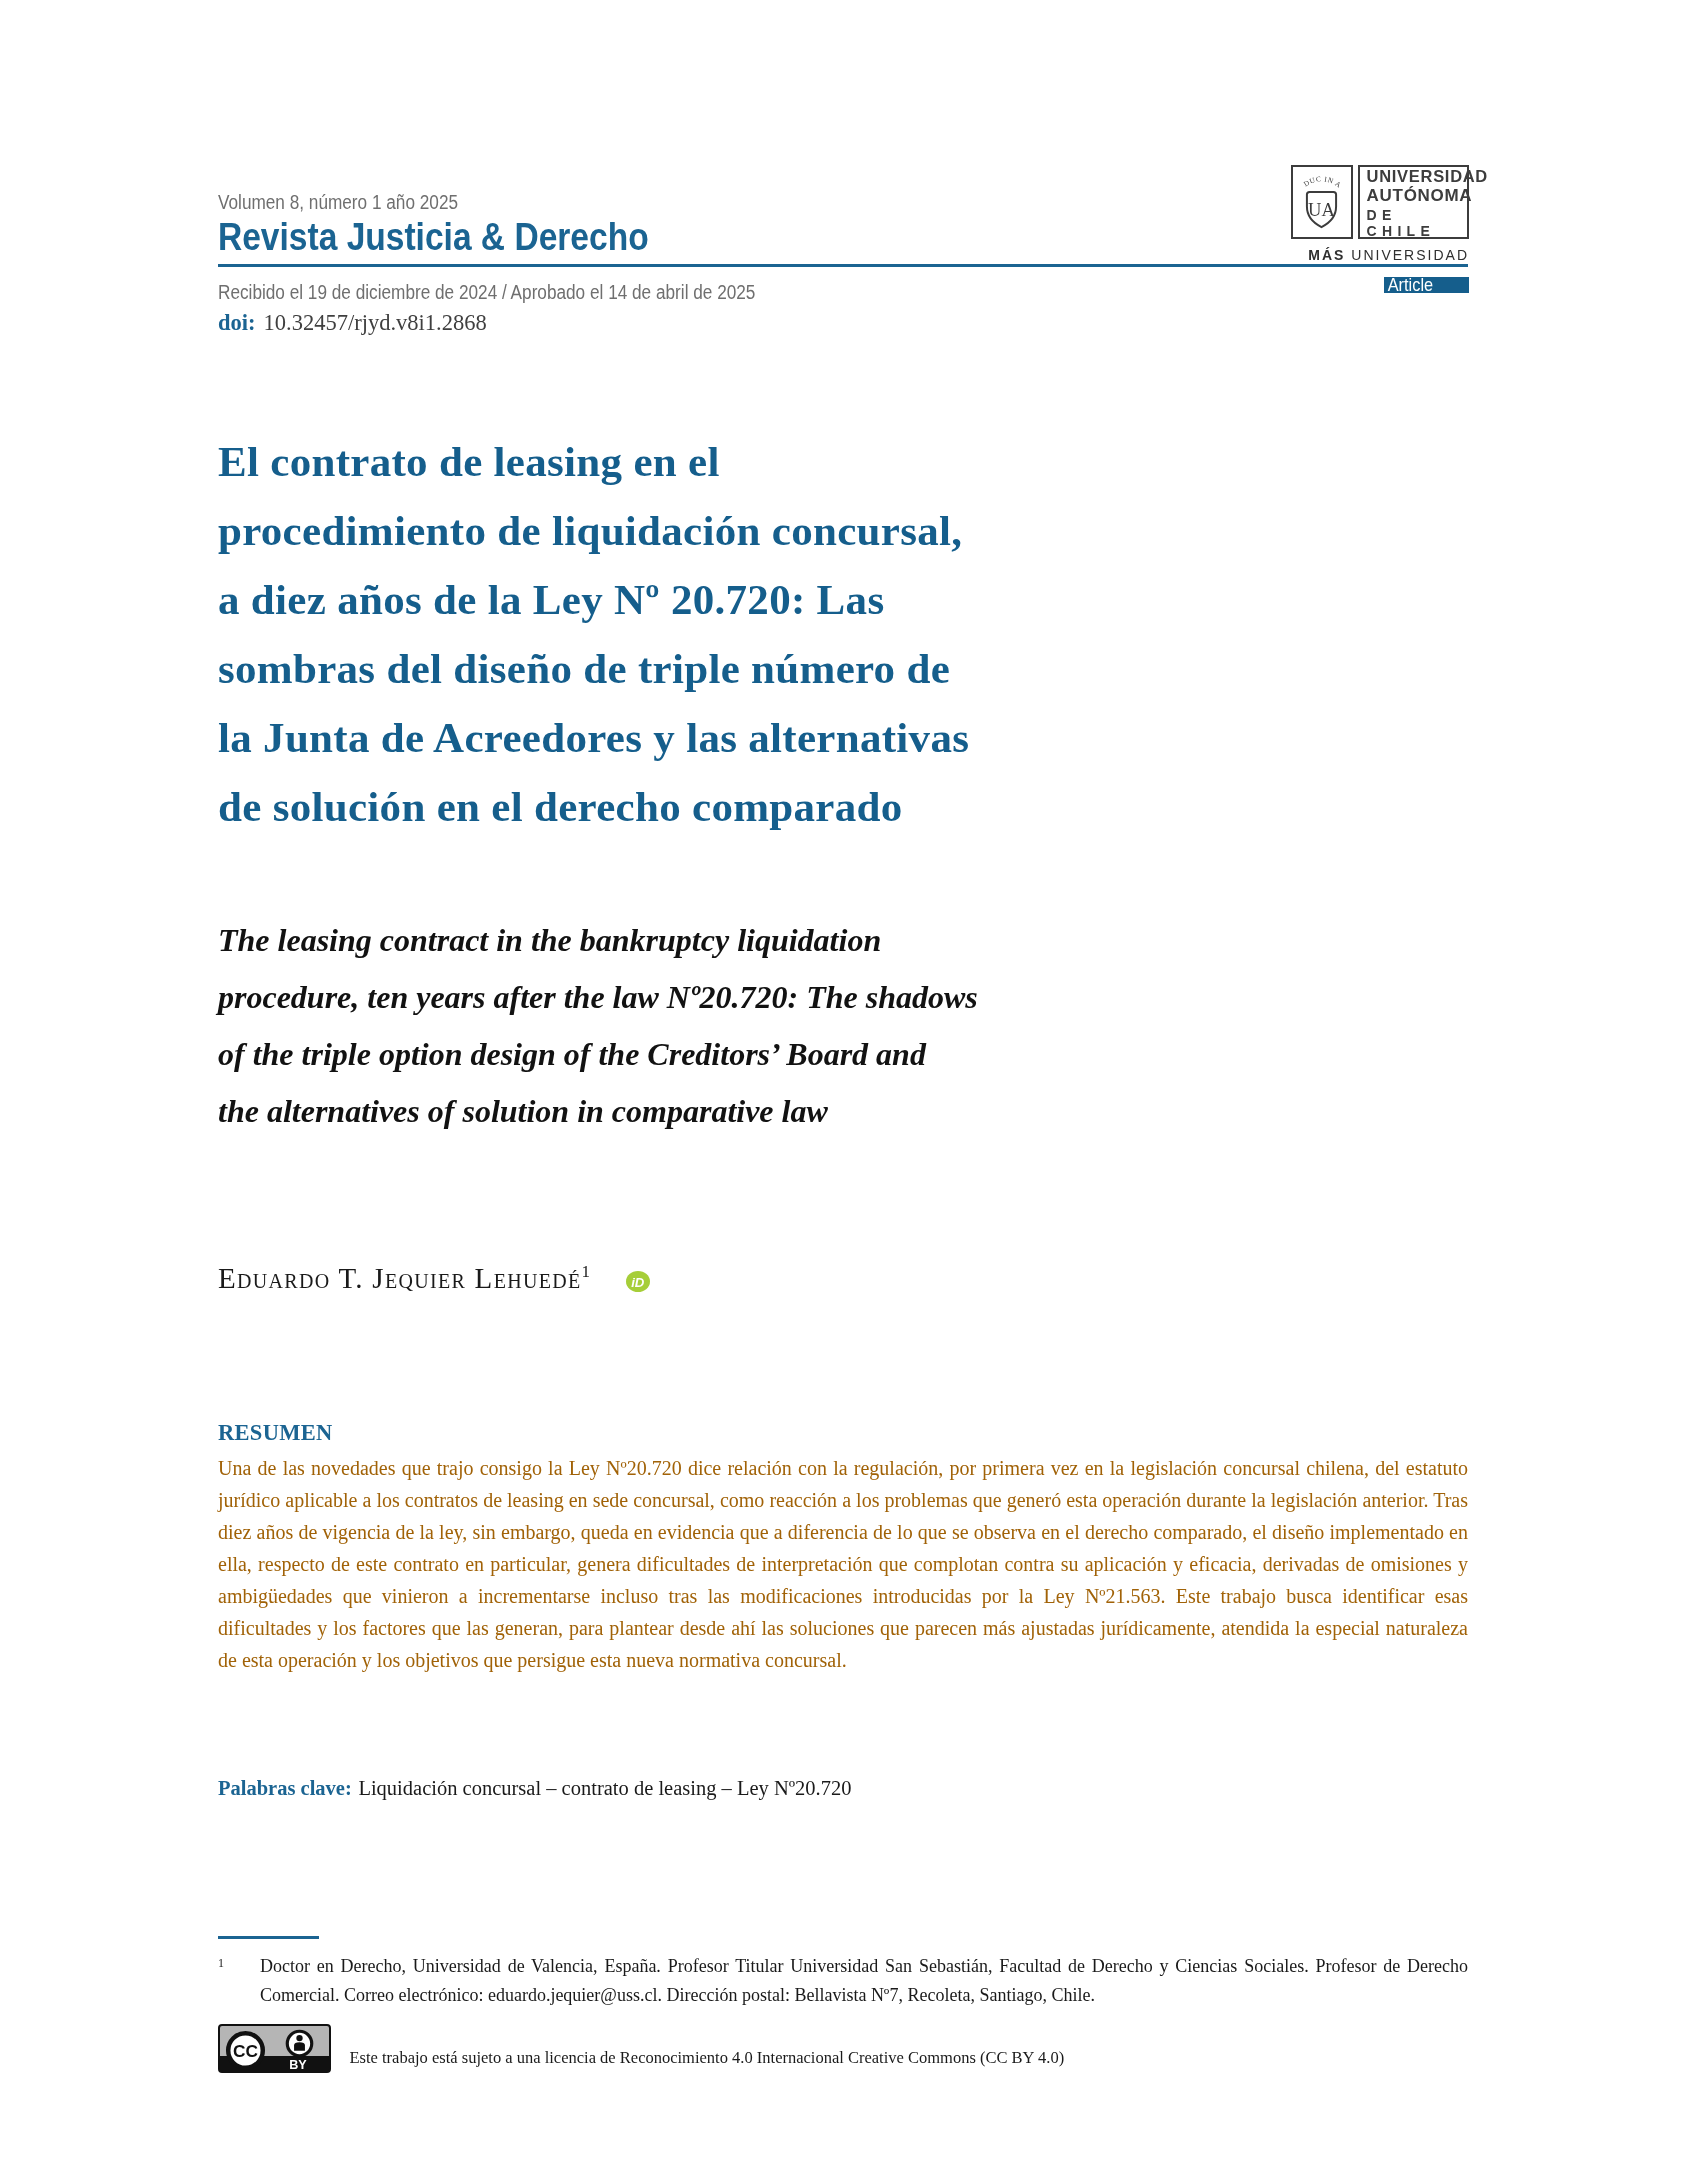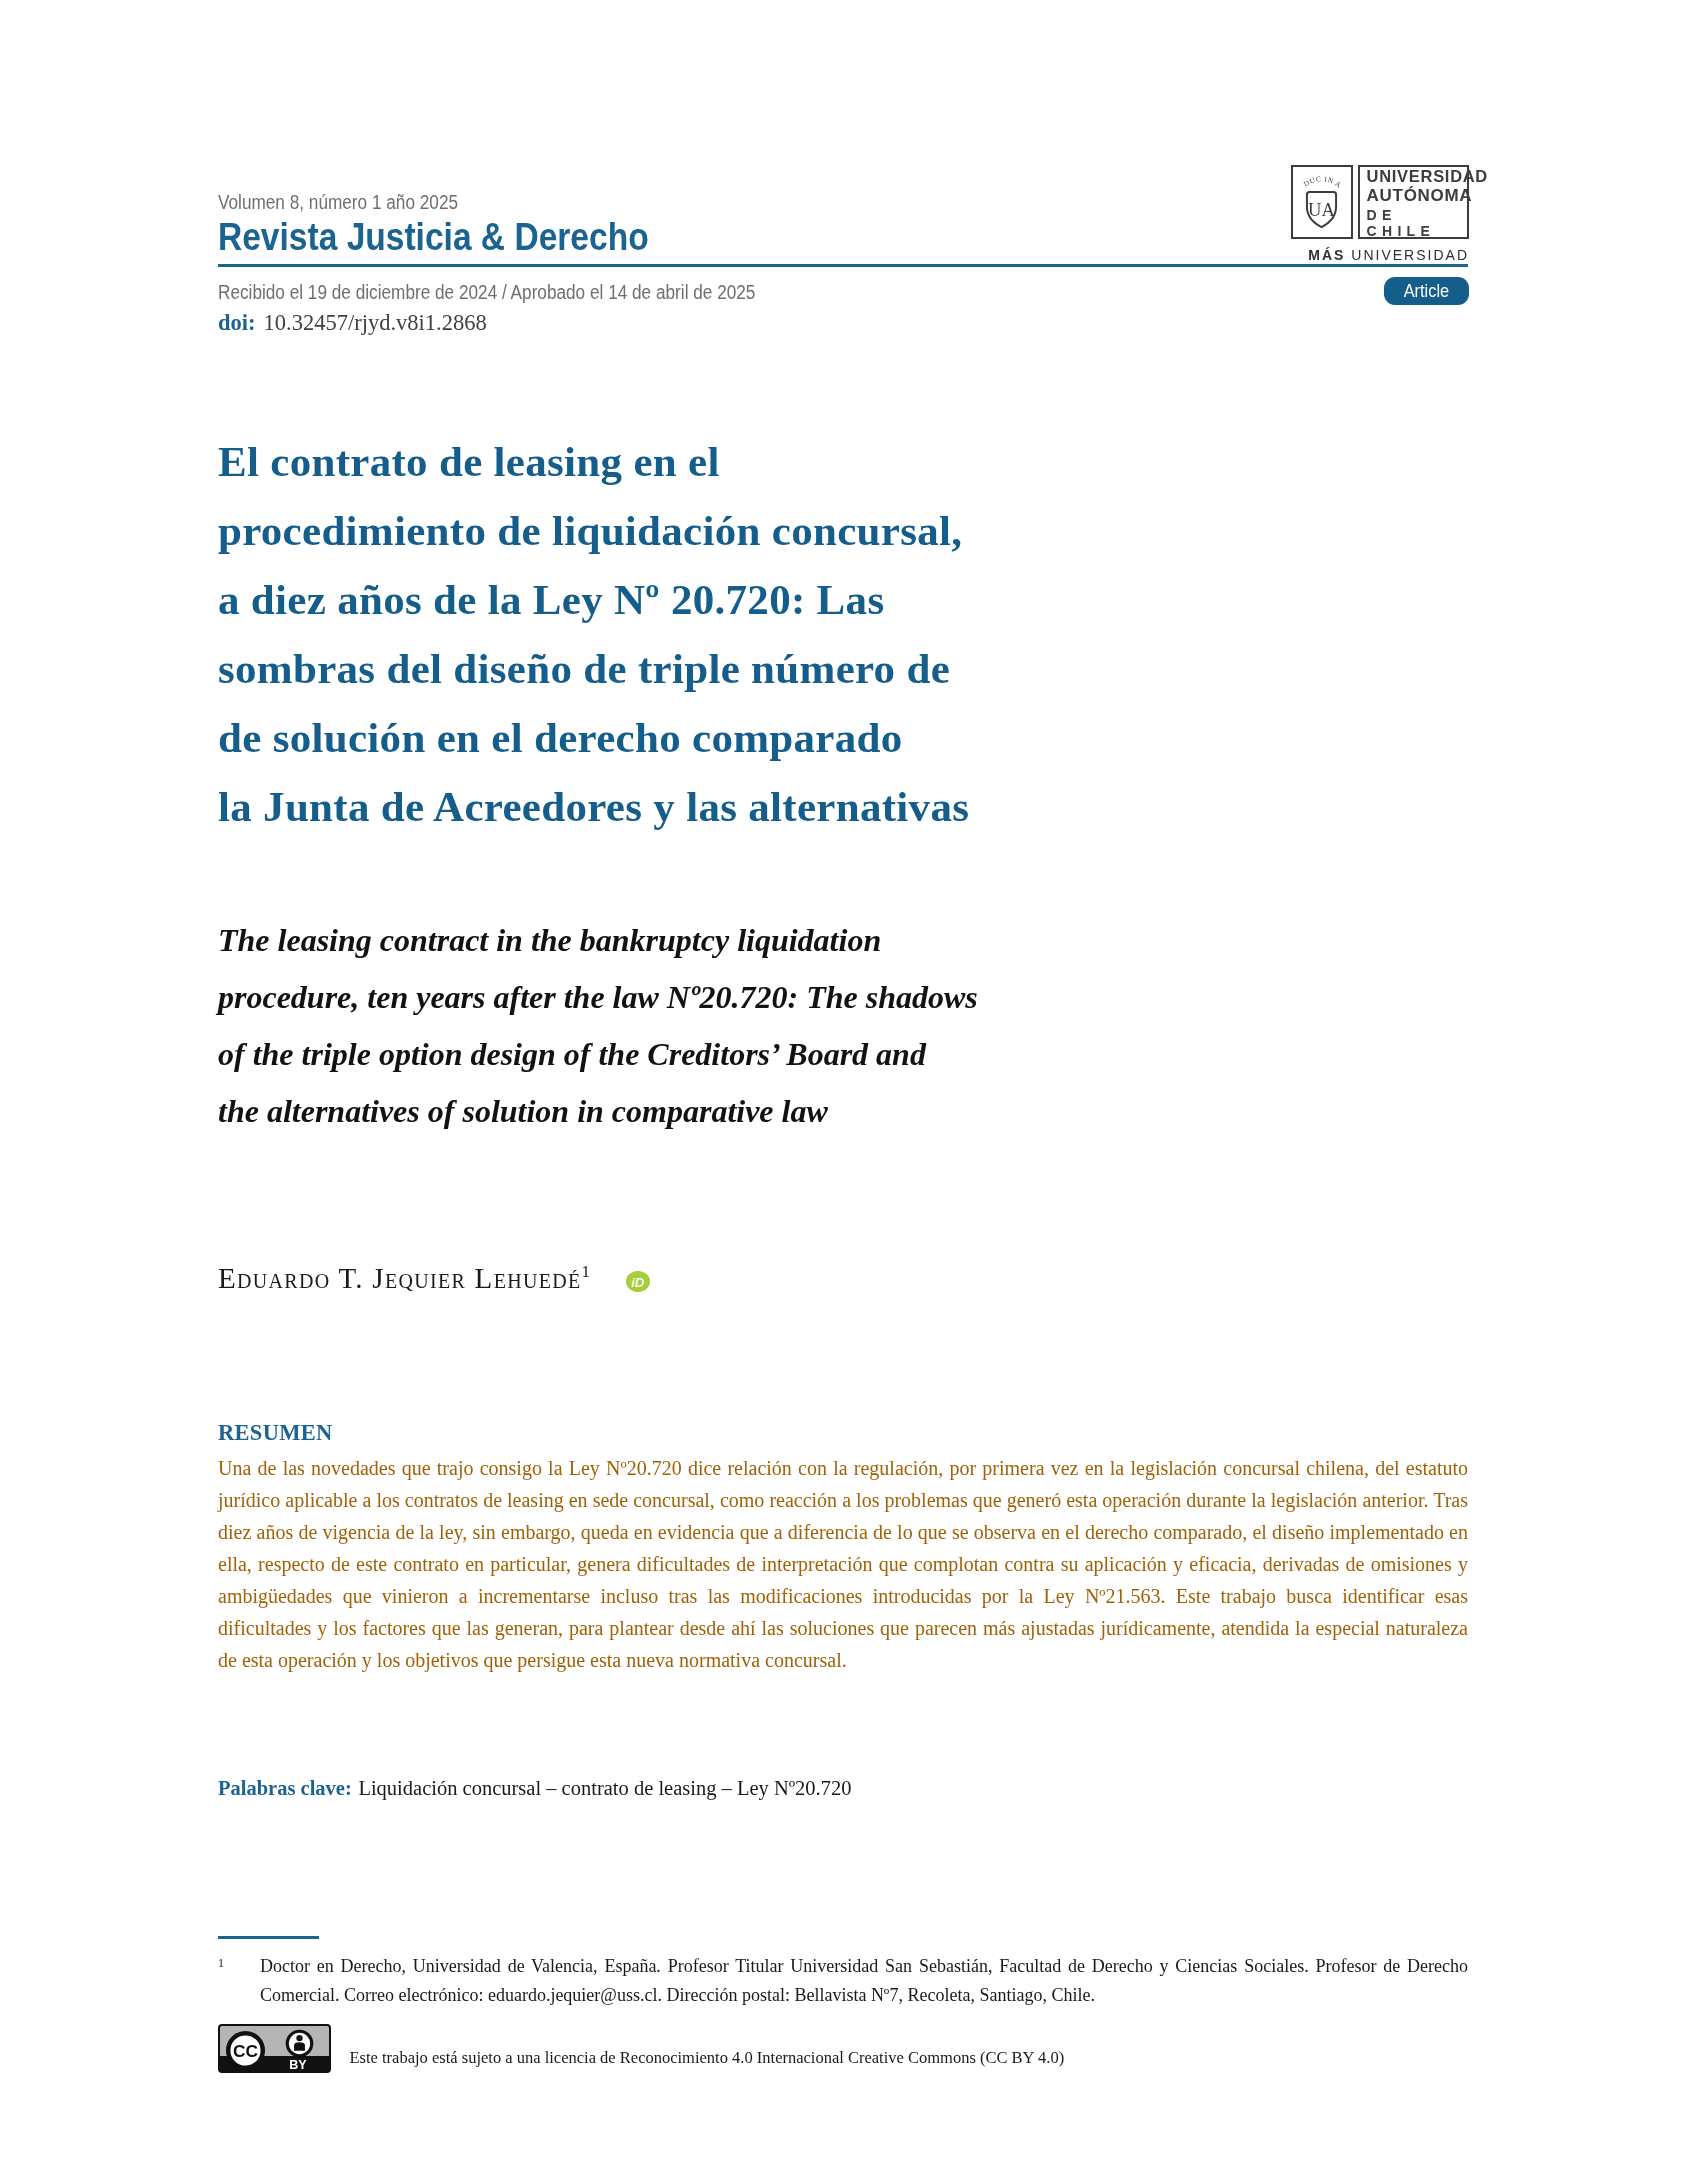--- a/index.html
+++ b/index.html
@@ -51,24 +51,24 @@
   .uni-line2 { font-size:17px; font-weight:700; letter-spacing:0.7px; line-height:20.5px; }
   .uni-line3 { font-size:14px; font-weight:700; letter-spacing:5.3px; line-height:16px; }
   .logo-tagline {
     margin-top:8px; text-align:right;
     font-family:"Liberation Sans", sans-serif;
     font-size:14px; color:#2f2f2f; letter-spacing:2px; white-space:nowrap;
   }
   .logo-tagline b { font-weight:bold; }
   
   .article-badge {
-    position:absolute; left:1384px; top:277px; width:85px; height:28px;
+    position:absolute; left:1384px; top:277px; width:85px; height:16px;
     background:#155e8c; color:#ffffff;
-    display:flex; align-items:center; justify-content:center;
-    font-family:"Liberation Sans", sans-serif; font-size:19px;border-radius:11px;
+    display:flex; align-items:center; 
+    font-family:"Liberation Sans", sans-serif; font-size:19px;
   }
   
   .title-es {
     position:absolute; left:218px; top:427px; width:1270px;
     font-size:43px; font-weight:bold; color:#155e8c; line-height:69px;
     letter-spacing:0.3px;
   }
   .title-en {
     position:absolute; left:218px; top:912px; width:1270px;
     font-size:32px; font-style:italic; color:#121212; line-height:57px;
@@ -182,22 +182,22 @@
 
   <div class="article-badge">
     <span class="cond" style="transform-origin:center;">Article</span>
   </div>
 
   <h1 class="title-es">
     <div>El contrato de leasing en el</div>
     <div>procedimiento de liquidación concursal,</div>
     <div>a diez años de la Ley Nº 20.720: Las</div>
     <div>sombras del diseño de triple número de</div>
+    <div>la Junta de Acreedores y las alternativas</div>
     <div>de solución en el derecho comparado</div>
-    <div>la Junta de Acreedores y las alternativas</div>
   </h1>
 
   <h2 class="title-en">
     <div>The leasing contract in the bankruptcy liquidation</div>
     <div>procedure, ten years after the law Nº20.720: The shadows</div>
     <div>of the triple option design of the Creditors’ Board and</div>
     <div>the alternatives of solution in comparative law</div>
   </h2>
 
   <div class="author-line">

